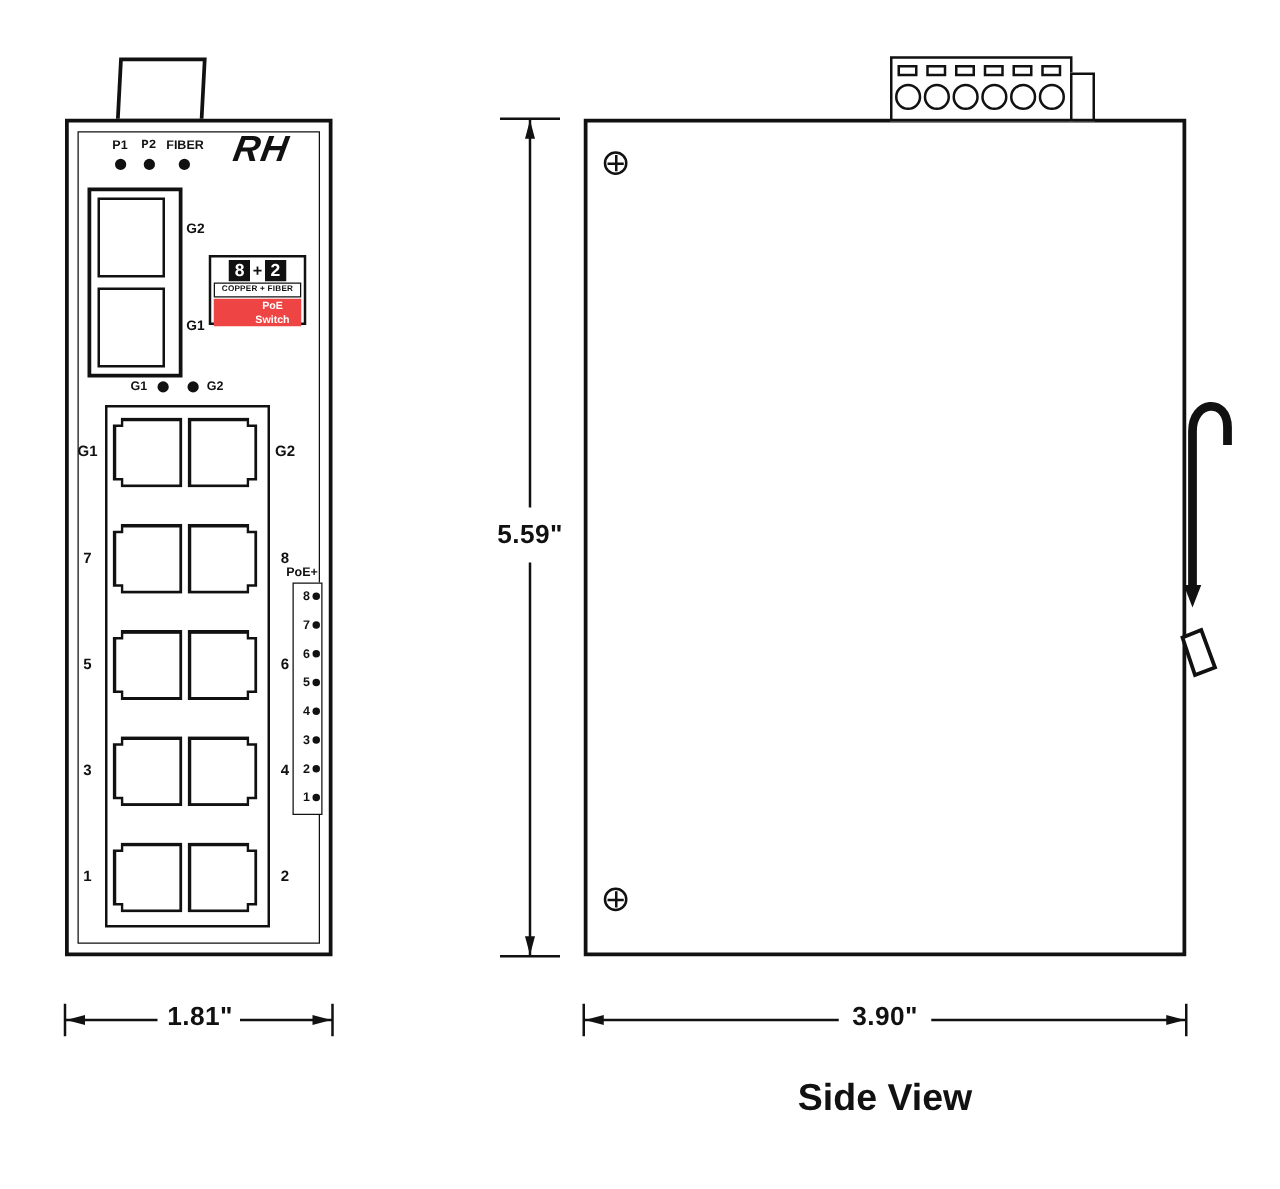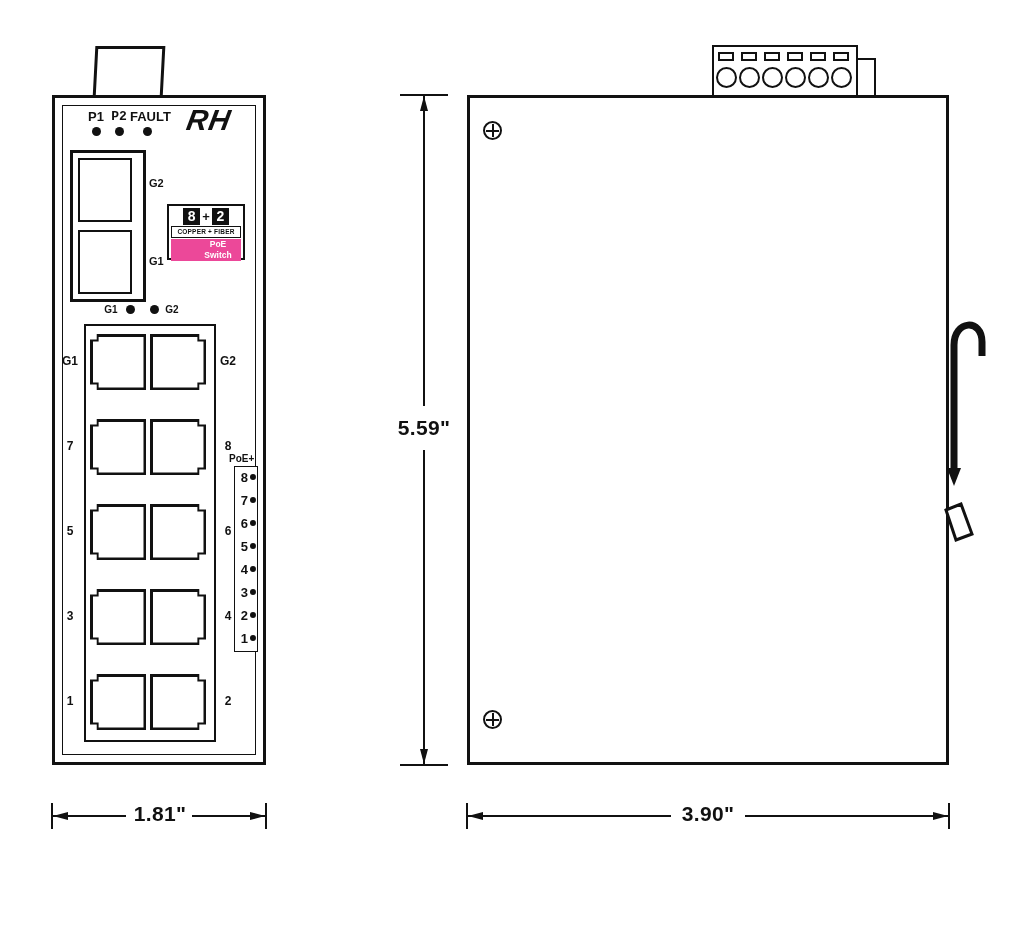--- a/index.html
+++ b/index.html
@@ -3,21 +3,21 @@
 <meta charset="utf-8">
 <style>
   * { margin:0; padding:0; box-sizing:border-box; }
   html,body { background:#fff; }
   body { font-family:"Liberation Sans", sans-serif; color:#111; }
   .canvas { position:relative; width:1024px; height:951px; background:#fff; overflow:hidden; }
 
   .outline { position:absolute; border:3px solid #111; background:#fff; }
   .thin    { position:absolute; border:1.5px solid #111; background:#fff; }
   .txt { position:absolute; color:#111; text-align:center; white-space:nowrap; }
-  .b9  { font-weight:bold; font-size:13px;  line-height:10px; }
+  .b9  { font-weight:bold; font-size:10px;  line-height:10px; }
   .b10 { font-weight:bold; font-size:10px; line-height:11px; }
   .b11 { font-weight:bold; font-size:11px; line-height:12px; }
   .b12 { font-weight:bold; font-size:12px; line-height:13px; }
   .dot { position:absolute; background:#111; border-radius:50%; }
 
   .logo { position:absolute; font-weight:bold; font-style:italic; font-size:29px; line-height:32px;
           transform:skewX(-10deg); letter-spacing:1px; text-align:center; }
 
   
   .port { position:absolute; width:56px; height:56px; background:#111; }
@@ -25,21 +25,21 @@
   .port.pl, .port.pl > i { clip-path: polygon(12% 10%,12% 0,100% 0,100% 100%,12% 100%,12% 90%,0 90%,0 10%); }
   .port.pr, .port.pr > i { clip-path: polygon(0 0,88% 0,88% 10%,100% 10%,100% 90%,88% 90%,88% 100%,0 100%); }
 
   
   .badge { position:absolute; left:167px; top:204px; width:78px; height:56px; border:2px solid #111;
            display:flex; flex-direction:column; align-items:stretch; gap:1px; padding:2px; background:#fff; }
   .badge-row1 { display:flex; justify-content:center; align-items:center; gap:2px; }
   .bsq { width:17px; height:17px; background:#111; color:#fff; font-weight:bold; font-size:14px; line-height:17px; text-align:center; }
   .bplus { font-weight:bold; font-size:13px; line-height:17px; }
   .badge-row2 { border:1px solid #111; font-weight:bold; font-size:6.5px; line-height:8px; text-align:center; letter-spacing:0.2px; padding:1px 0; }
-  .badge-row3 { background:#ec4899; color:#fff; font-weight:bold; font-size:8.5px; line-height:11px; text-align:center;padding-left:24px; }
+  .badge-row3 { background:#ef4444; color:#fff; font-weight:bold; font-size:8.5px; line-height:11px; text-align:center;padding-left:24px; }
 
   
   .screw { position:absolute; width:19px; height:19px; border:2.5px solid #111; border-radius:50%; background:#fff; }
   .screw::before, .screw::after { content:""; position:absolute; background:#111; }
   .screw::before { left:1px; right:1px; top:50%; height:2px; margin-top:-1px; }
   .screw::after  { top:1px; bottom:1px; left:50%; width:2px; margin-left:-1px; }
 
   .tblock-slot { position:absolute; width:16px; height:9px; border:2px solid #111; background:#fff; }
   .tblock-screw { position:absolute; width:21px; height:21px; border:2.5px solid #111; border-radius:50%; background:#fff; }
 
@@ -54,21 +54,21 @@
 <body>
 
 <div class="canvas">
 
   <div class="outline" style="left:94px; top:46px; width:70px; height:52px; transform:skewX(-3deg);"></div>
   <div class="outline" style="left:52px; top:95px; width:214px; height:670px;"></div>
   <div class="thin" style="left:62px; top:105px; width:194px; height:650px; background:transparent;"></div>
 
   <div class="txt b9" style="left:86px; top:112px; width:20px;">P1</div>
   <div class="txt b9" style="left:109px; top:112px; width:20px;font-family:Liberation Mono, monospace;">P2</div>
-  <div class="txt b9" style="left:130px; top:112px; width:36px;">FAULT</div>
+  <div class="txt b9" style="left:130px; top:112px; width:36px;">FIBER</div>
   <div class="dot" style="left:92px; top:127px; width:9px; height:9px;"></div>
   <div class="dot" style="left:115px; top:127px; width:9px; height:9px;"></div>
   <div class="dot" style="left:143px; top:127px; width:9px; height:9px;"></div>
 
   <div class="logo" style="left:174px; top:104px; width:70px;">RH</div>
 
   <div class="outline" style="left:70px; top:150px; width:76px; height:152px;"></div>
   <div class="thin" style="left:78px; top:158px; width:54px; height:64px; border-width:2px;"></div>
   <div class="thin" style="left:78px; top:230px; width:54px; height:64px; border-width:2px;"></div>
   <div class="txt b11" style="left:149px; top:177px; width:24px; text-align:left;">G2</div>
@@ -206,14 +206,15 @@
   <svg class="overlay" style="left:455px; top:801px;" width="506" height="30" viewBox="0 0 506 30">
     <line class="ln" x1="12" y1="2" x2="12" y2="28"></line>
     <line class="ln" x1="494" y1="2" x2="494" y2="28"></line>
     <line class="ln" x1="12" y1="15" x2="216" y2="15"></line>
     <line class="ln" x1="290" y1="15" x2="494" y2="15"></line>
     <polygon class="ar" points="13,15 28,11 28,19"></polygon>
     <polygon class="ar" points="493,15 478,11 478,19"></polygon>
   </svg>
   <div class="dim-text" style="left:455px; top:802px; width:506px; background:transparent;">3.90"</div>
 
+  <div class="view-label" style="left:558px; top:862px; width:300px;">Side View</div>
 
 </div>
 
 </body></html>

